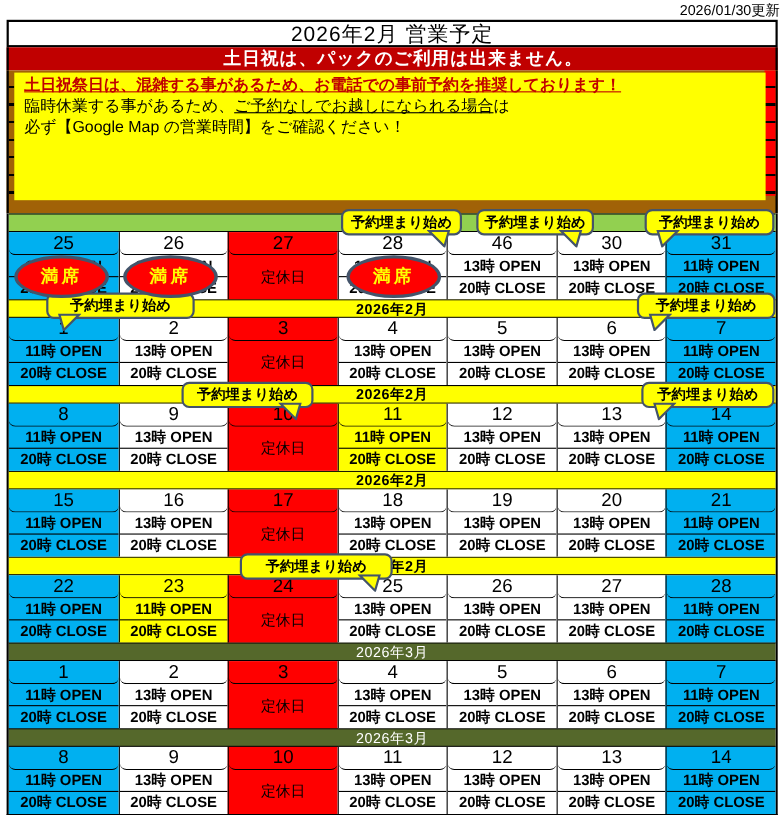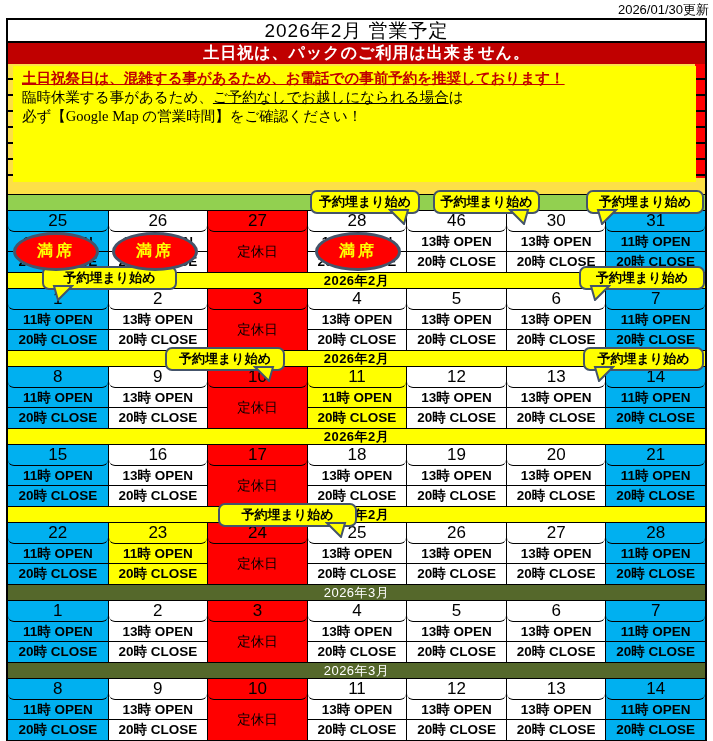--- a/index.html
+++ b/index.html
@@ -6,31 +6,31 @@
   *{box-sizing:border-box;}
   .page{position:relative;width:713px;height:741px;background:#fff;overflow:hidden;
         font-family:"Liberation Sans","DejaVu Sans",sans-serif;color:#000;}
   .update{position:absolute;top:1px;right:4px;font-size:13px;}
   .titlebar{position:absolute;left:6px;top:18px;width:701px;height:25px;background:#fff;
             border:2px solid #000;display:flex;align-items:center;justify-content:center;
             font-size:19px;letter-spacing:1px;}
   .banner{position:absolute;left:6px;top:43px;width:701px;height:21px;background:#C00000;
           border-left:2px solid #000;border-right:2px solid #000;display:flex;align-items:center;
           justify-content:center;color:#fff;font-size:16px;font-weight:700;letter-spacing:1px;padding-left:20px;}
-  .noticezone{position:absolute;left:6px;top:64px;width:701px;height:130px;background:#fde047;
+  .noticezone{position:absolute;left:6px;top:64px;width:701px;height:130px;background:#a16207;
               border-left:2px solid #000;border-right:2px solid #000;}
   .tickstrip{position:absolute;left:0;top:0;width:5px;height:116px;
              background:repeating-linear-gradient(to bottom,transparent 0 14px,#000 14px 16px);}
   .redstrip{position:absolute;right:0;top:0;width:10px;height:114px;background:#FF0000;
             background-image:repeating-linear-gradient(to bottom,transparent 0 14px,#000 14px 16px);}
   .noticebox{position:absolute;left:5px;top:2px;width:683px;height:116px;background:#FFFF00;
              padding:3px 0 0 9px;}
   .nl{white-space:nowrap;}
   .nl1{color:#C00000;font-weight:700;font-size:14.5px;line-height:19px;text-decoration:underline;}
-  .nl2,.nl3{font-size:14.5px;line-height:19px;font-family:Liberation Serif, serif;}
+  .nl2,.nl3{font-size:14.5px;line-height:19px;}
   .nl2 .u{text-decoration:underline;}
   .nl4{font-size:17px;line-height:22px;font-weight:800;text-decoration:underline;margin-top:6px;}
   .timebox{position:absolute;left:249px;top:80px;width:322px;height:34px;background:#fff;
            border:1px solid #808080;display:flex;align-items:center;justify-content:center;
            font-size:16px;white-space:nowrap;}
   .timebox .tval{font-weight:700;margin-left:5px;}
   .cal{position:absolute;left:6px;top:194px;width:701px;background:#fff;
        border-left:2px solid #000;border-right:2px solid #000;border-bottom:3px solid #000;}
   .sep{height:17px;border-top:1px solid #000;border-bottom:1px solid #000;
        display:flex;align-items:center;justify-content:center;}

